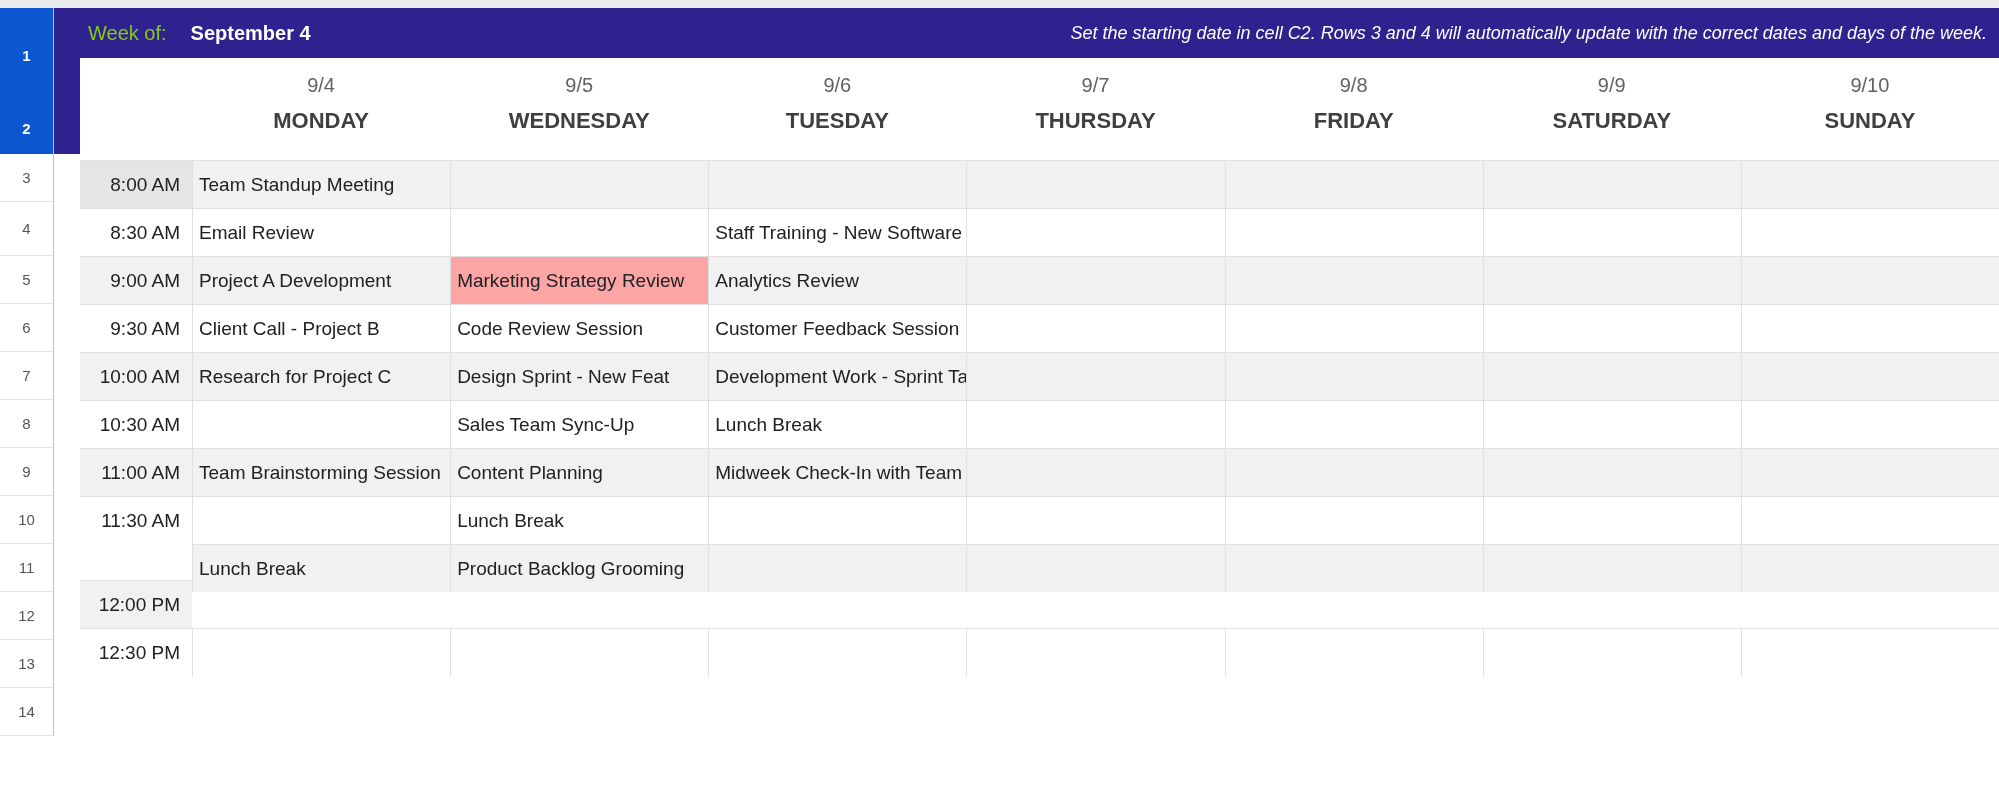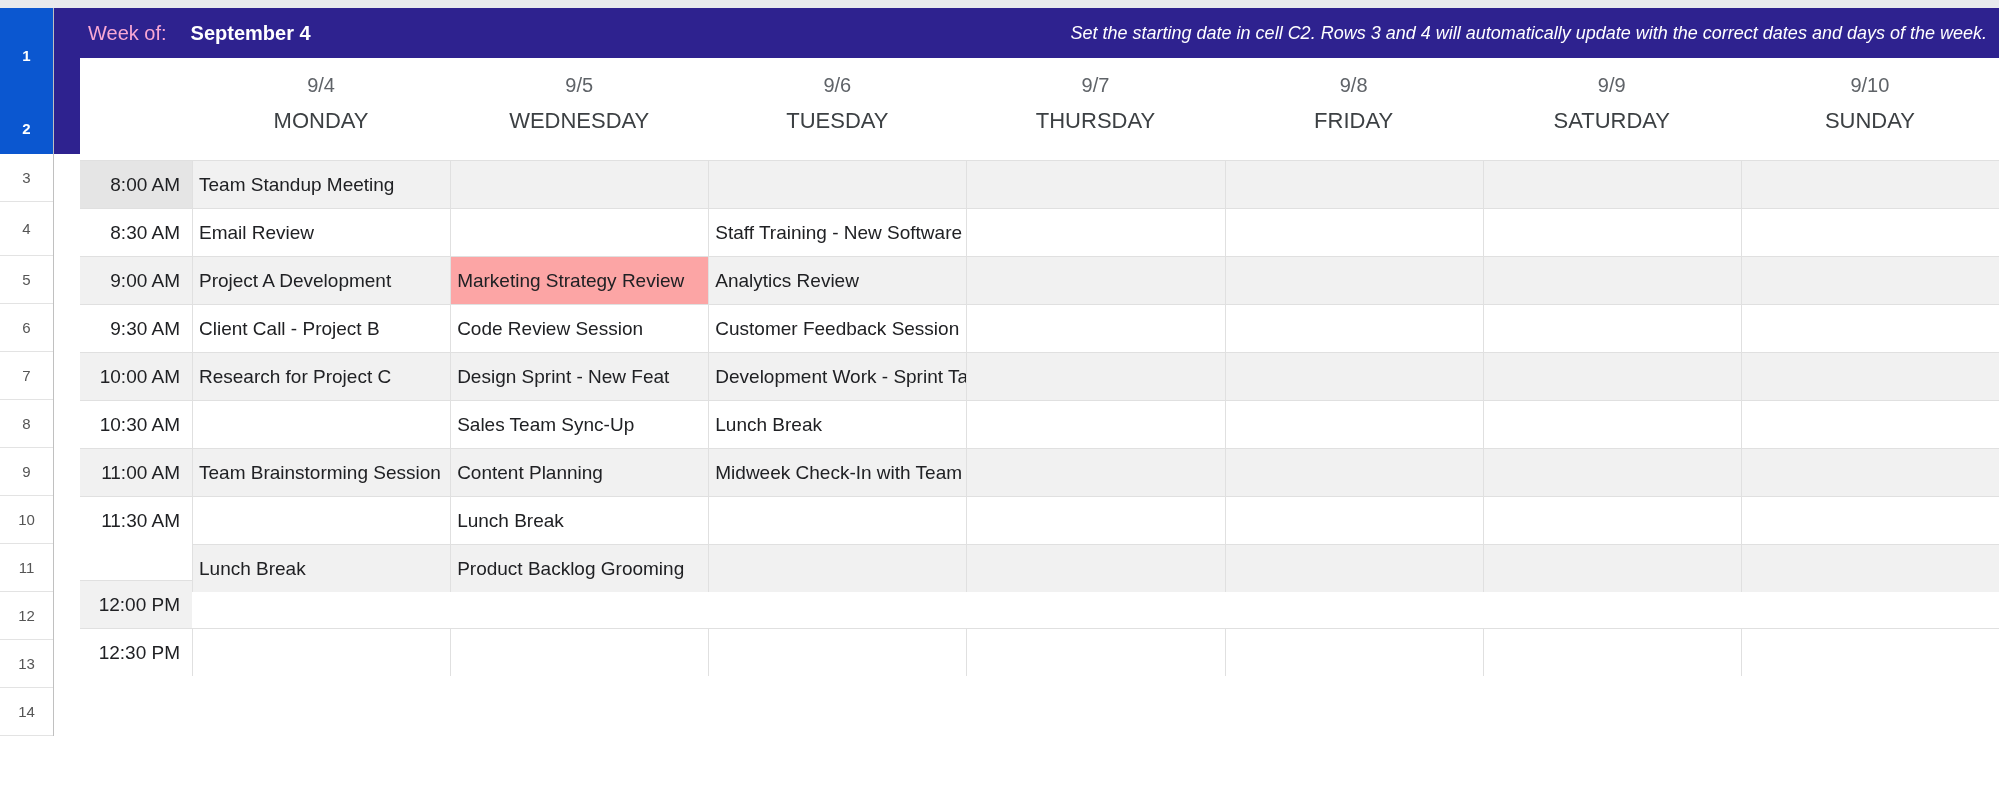--- a/index.html
+++ b/index.html
@@ -82,21 +82,21 @@
   }
   .banner-bottom {
     height: 50px;
     display: flex;
     align-items: center;
     padding-left: 8px;
     position: relative;
   }
   .week-of-label {
     font-size: 20px;
-    color: #f9a8d4;
+    color: #84cc16;
     text-align: center;
   }
   .week-of-date {
     font-size: 20px;
     font-weight: 700;
     color: #fff;
     margin-left: 24px;
     text-align: center;
   }
   .banner-hint {
@@ -116,21 +116,21 @@
   .hdr-date, .hdr-day {
     text-align: center;
     color: #5f6368;
     font-size: 20px;
   }
   .hdr-date {
     padding-top: 16px;
     height: 48px;
   }
   .hdr-day {
-    font-weight: 400;
+    font-weight: 700;
     font-size: 22px;
     color: #3c4043;
     height: 54px;
     padding-top: 2px;
   }
   .time-col-hdr { }
   .timecell {
     text-align: right;
     padding-right: 12px;
     font-size: 19px;

